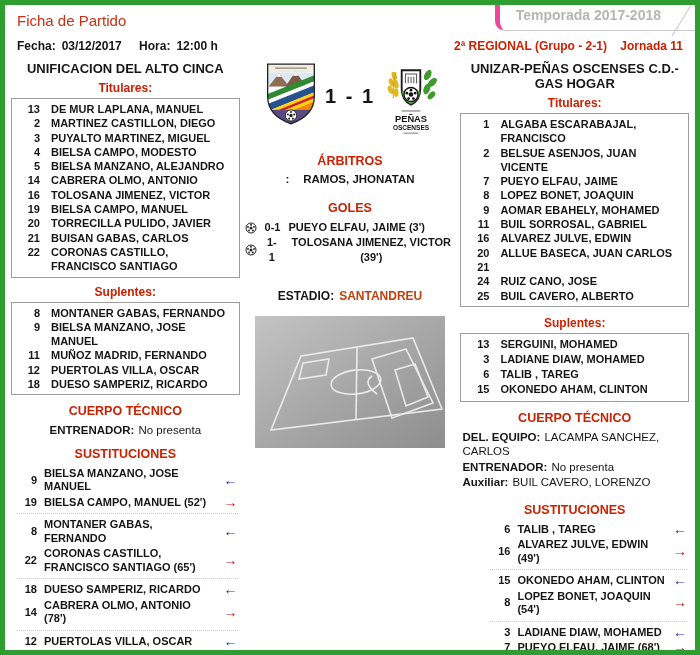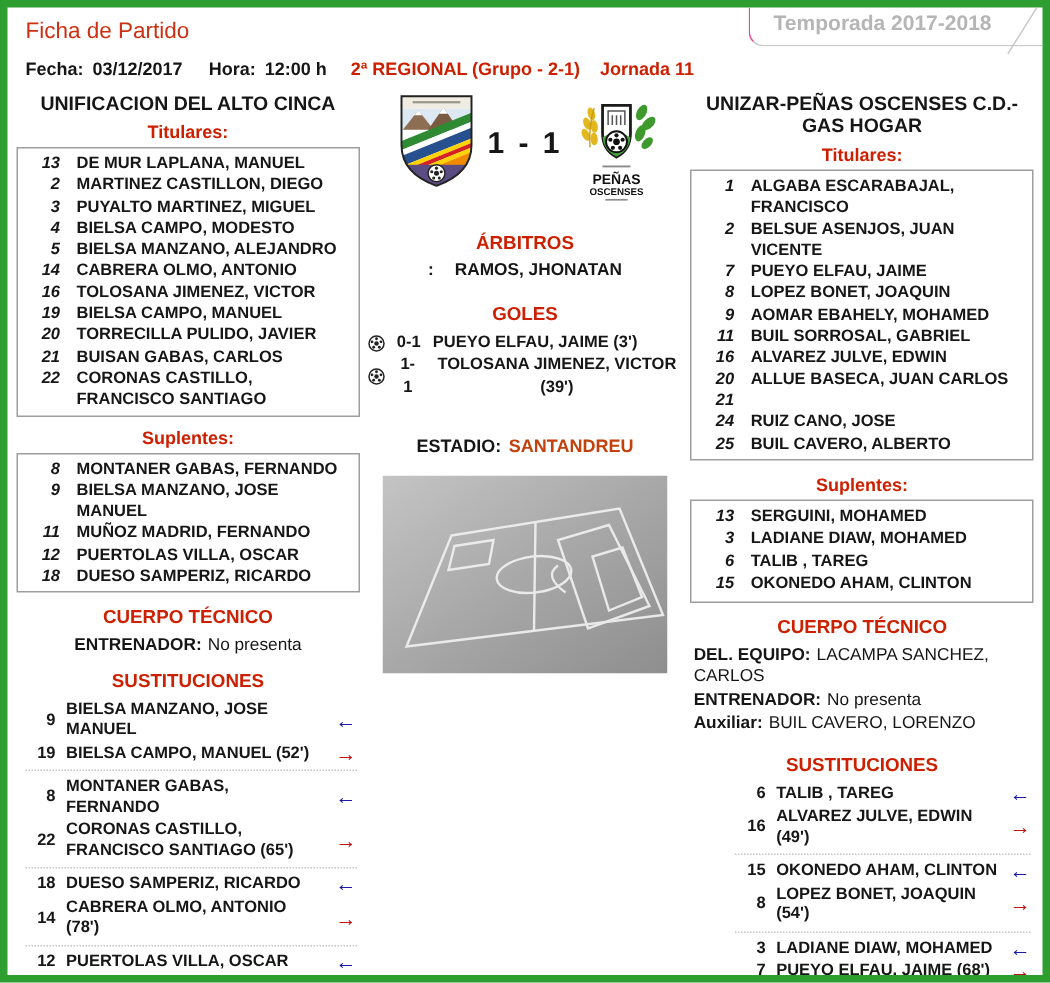--- a/index.html
+++ b/index.html
@@ -11,46 +11,46 @@
     overflow:hidden;
     color:#161616;
     position:relative;
   }
   .topbar { display:flex; justify-content:space-between; align-items:flex-start; padding:7px 0 0 12px; }
   .page-title { color:#cc2f11; font-size:15px; }
   .season-tab {
     position:relative;
     color:#b5b5b5; font-weight:bold; font-size:14px;
     padding:2px 34px 7px 16px;
-    border-left:1px solid #ec4899; border-bottom:1px solid #c8c8c8;
+    border-left:5px solid #ec4899; border-bottom:1px solid #c8c8c8;
     border-bottom-left-radius:10px;
     margin-top:-7px;
   }
   .season-tab::after {
     content:""; position:absolute; right:12px; top:-6px; width:1px; height:40px;
     background:#c8c8c8; transform:rotate(32deg);
   }
-  .meta-row { display:flex; padding:8px 12px 2px 12px; font-size:12px; font-weight:bold; }
+  .meta-row { display:flex; justify-content:space-between; padding:8px 12px 2px 12px; font-size:12px; font-weight:bold; }
   .meta-left span { margin-right:6px; }
   .meta-right { color:#cc2000; }
   .meta-right span { margin-left:10px; }
 
   .columns { display:flex; align-items:flex-start; padding:2px 6px 0 6px; gap:5px; }
   .col { min-width:0; }
   .col-home { width:232px; }
   .col-center { width:214px; }
   .col-away { width:232px; }
 
   .team-name { text-align:center; font-weight:bold; font-size:13px; line-height:15px; margin:4px 2px 5px 2px; }
   .sec-label { text-align:center; font-weight:bold; font-size:12px; color:#cc2000; margin:4px 0 3px 0; }
   .sec-title { text-align:center; font-weight:bold; font-size:12.5px; color:#cc2000; margin:9px 0 5px 0; }
 
   .player-box { border:1px solid #9d9d9d; padding:3px 4px 3px 2px; }
   .p-row { display:flex; font-size:11px; font-weight:bold; line-height:14.3px; }
-  .p-num { width:26px; text-align:right; flex:none;font-style:italic; }
+  .p-num { width:26px; text-align:right; flex:none; }
   .p-name { flex:1; padding-left:11px; }
 
   .staff { font-size:11.5px; line-height:14.5px; padding:0 2px; }
   .staff-row { margin-bottom:1px; }
   .col-home .staff { text-align:center; }
   .staff-label { font-weight:bold; margin-right:4px; }
   .staff-value { font-weight:normal; }
 
   .subs { padding:0 2px 0 6px; }
   .sub-row { display:flex; align-items:center; font-size:11px; font-weight:bold; line-height:13.5px; padding:1px 0; }

